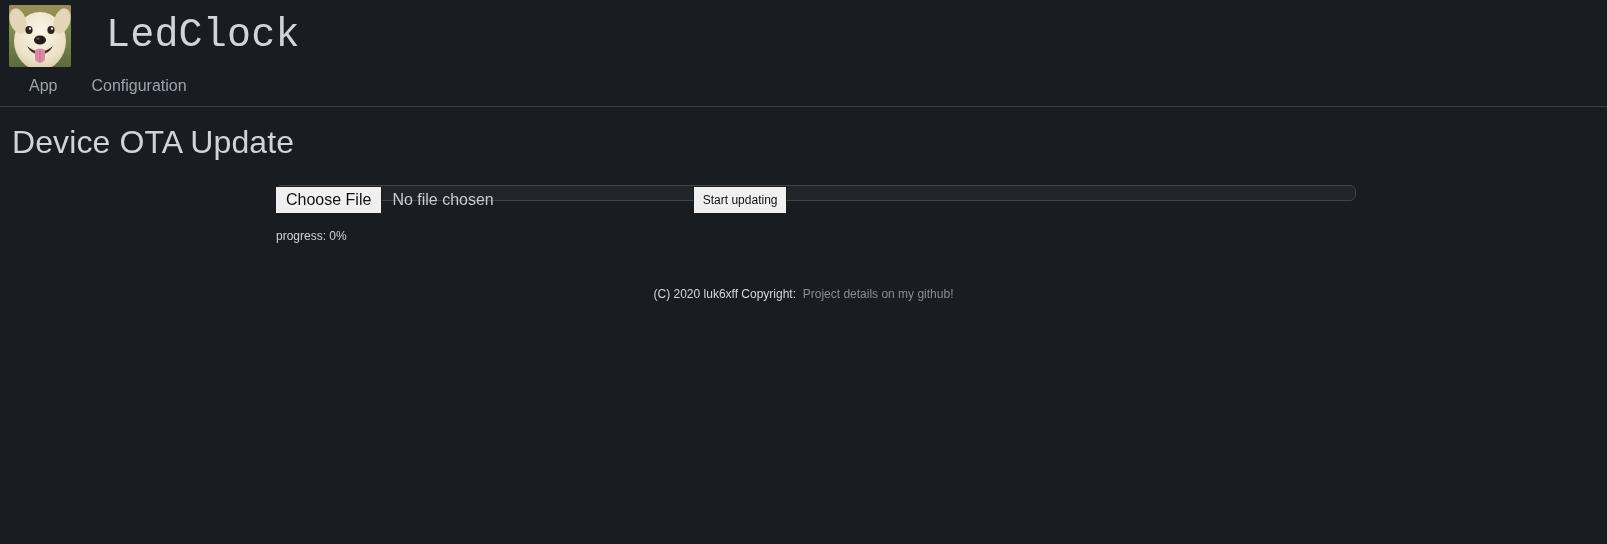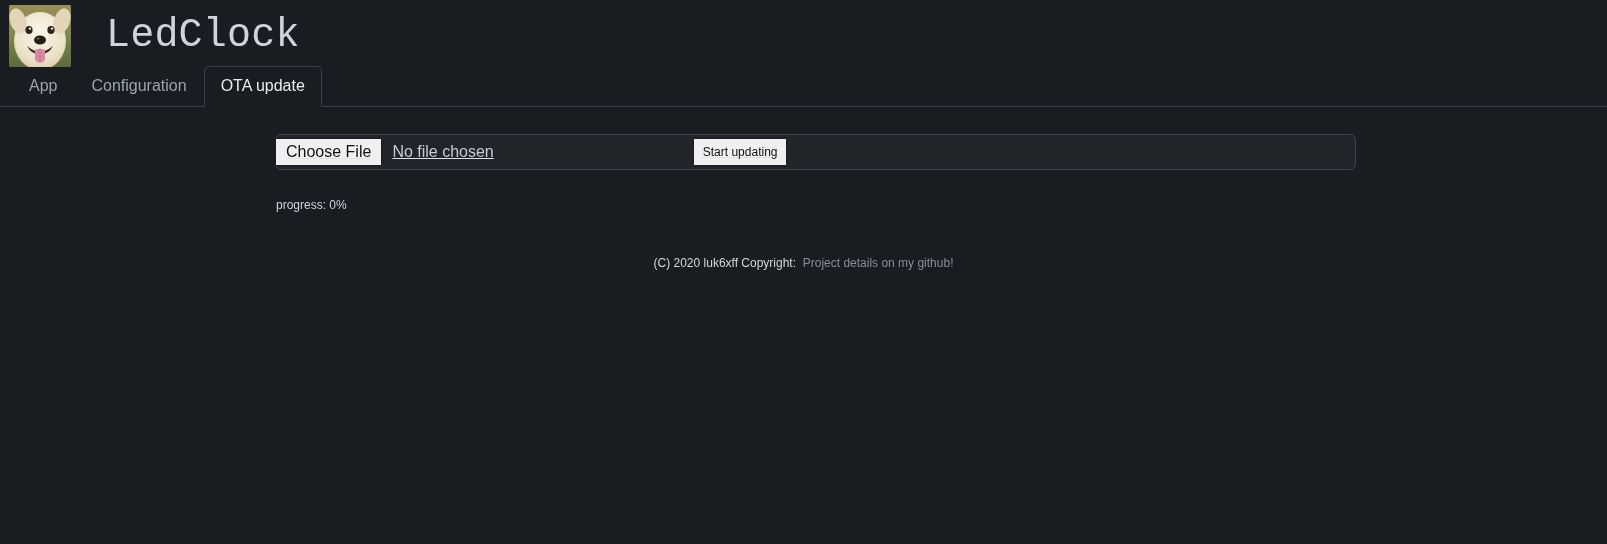--- a/index.html
+++ b/index.html
@@ -86,26 +86,25 @@
   
   .upload-wrap {
     margin-top: 27px;
     padding-left: 275px;
     padding-right: 251px;
   }
   .upload-box {
     border: 1px solid #3e444b;
     border-radius: 6px;
     background: #212529;
-    height: 36px;
-    display: flex;
-    align-items: center;
+    height: 16px;
+    display: flex;
+    align-items: flex-start;
     box-sizing: border-box;
     padding: 0;
-    text-decoration: underline;
   }
   .file-input {
     display: flex;
     align-items: stretch;
     height: 28px;
     flex: 0 0 auto;
     margin-left: -1px;
   }
   .file-button {
     background: #f0f0f0;
@@ -198,24 +197,24 @@
       <path d="M26 45 Q31 42 36 45 L36 55 Q31 61 26 55 Z" fill="#d98aa3"></path>
       <path d="M31 45 L31 57" stroke="#c2738c" stroke-width="1.1" fill="none"></path>
     </svg>
   </div>
   <h1 class="brand-title">LedClock</h1>
 </div>
 
 <div class="tabbar">
   <div class="tab">App</div>
   <div class="tab">Configuration</div>
-  <div class="tab active">OTA update</div>
 </div>
 
 <div>
+  <h2 class="page-heading">Device OTA Update</h2>
 
   <div class="upload-wrap">
     <div class="upload-box">
       <div class="file-input">
         <div class="file-button">Choose File</div>
         <div class="file-name">No file chosen</div>
       </div>
       <button class="start-button">Start updating</button>
     </div>
   </div>

